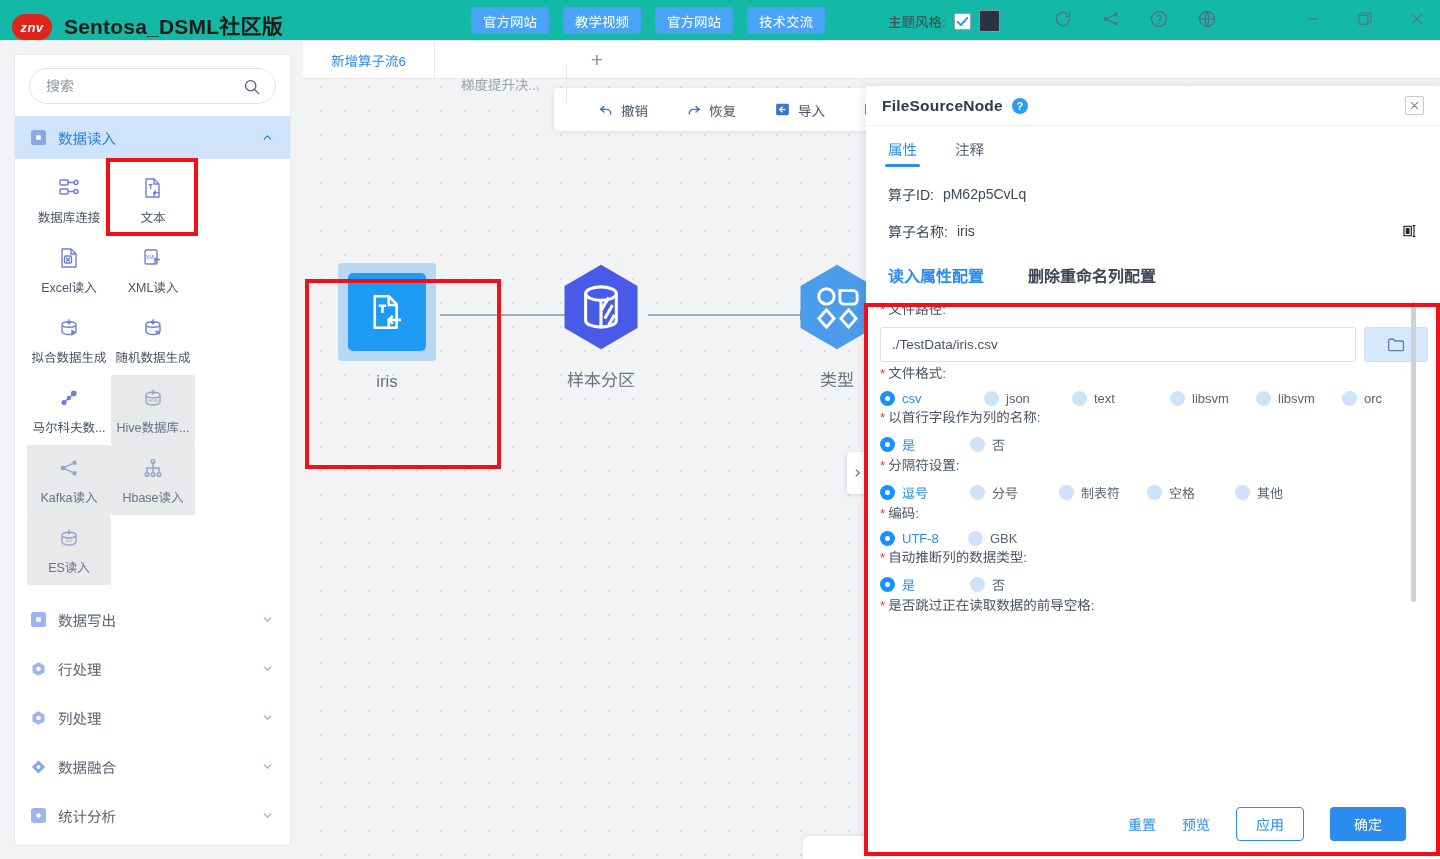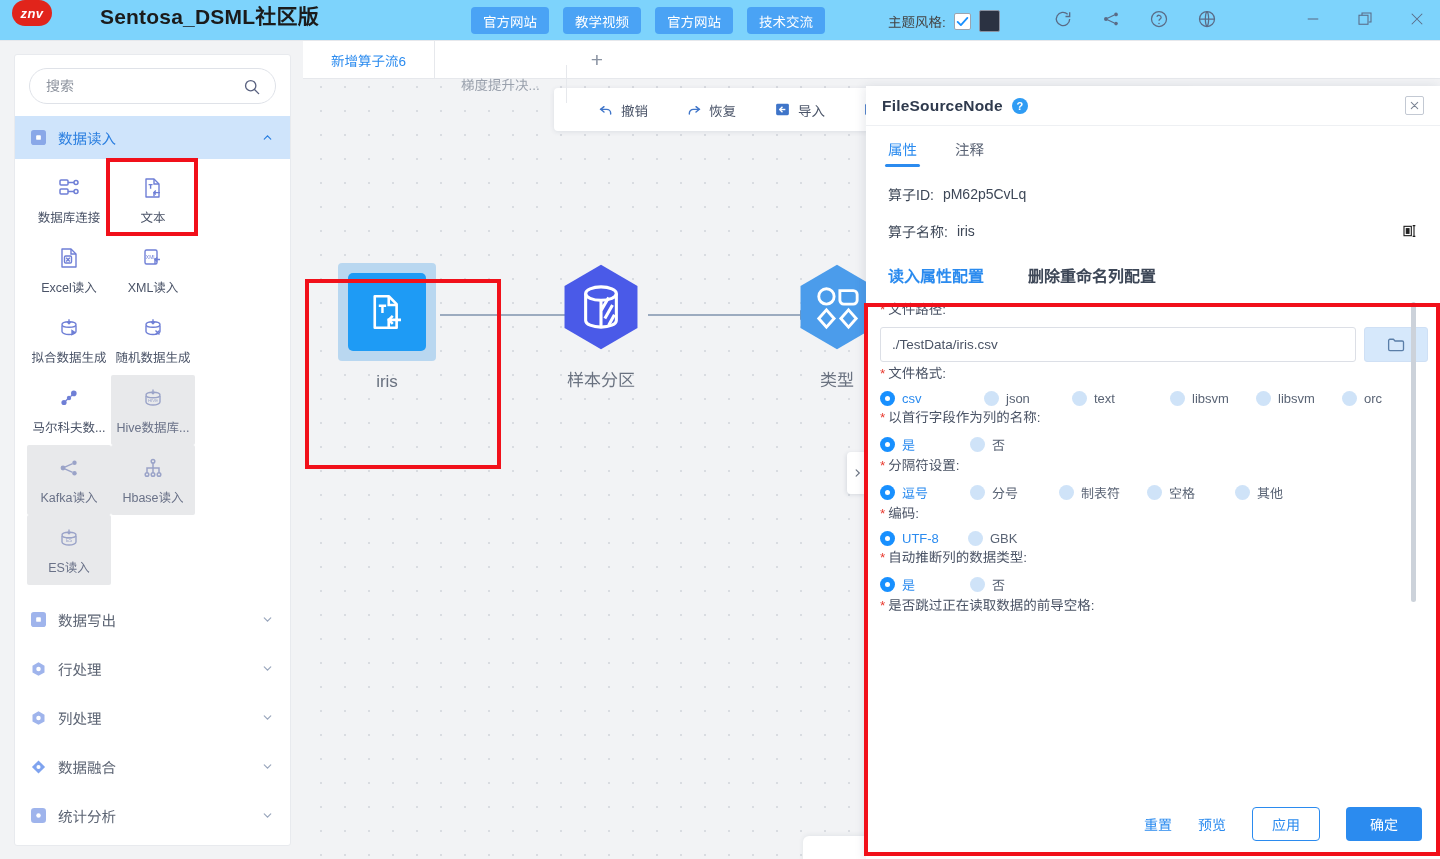--- a/index.html
+++ b/index.html
@@ -7,22 +7,22 @@
     width:1440px;height:859px;overflow:hidden;
     font-family:"Liberation Sans","DejaVu Sans",sans-serif;
     background:#f2f3f5;color:#333;
     -webkit-font-smoothing:antialiased;
   }
   .app{position:relative;width:1440px;height:859px;}
 
   
   .titlebar{
     position:absolute;left:0;top:0;width:1440px;height:41px;
-    background:#7dd3fc;border-bottom:1px solid #e6e8ec;
-    display:flex;align-items:flex-start;box-sizing:border-box;gap:36px;
+    background:#14b8a6;border-bottom:1px solid #e6e8ec;
+    display:flex;align-items:flex-end;box-sizing:border-box;
   }
   .logo{
     width:40px;height:26px;margin-left:12px;border-radius:50%/50%;
     background:#e1241b;color:#fff;display:flex;align-items:center;justify-content:center;
     font-size:13px;font-weight:bold;font-style:italic;letter-spacing:.5px;
     border-radius:20px;
   }
   .app-title{margin-left:12px;font-size:21px;color:#1b1b1b;font-weight:600;letter-spacing:.2px;}
 
   .topbtns{position:absolute;left:471px;top:7px;display:flex;gap:14px;}
@@ -187,21 +187,21 @@
     width:15px;height:15px;border-radius:50%;background:#cfe3f8;display:flex;align-items:center;justify-content:center;
     box-sizing:border-box;flex:none;
   }
   .radio.sel .rdot{background:#1890ff;}
   .radio.sel .rdot:after{content:"";width:5px;height:5px;border-radius:50%;background:#fff;}
   .rlabel{font-size:13px;color:#5a6475;}
   .radio.sel .rlabel{color:#2b8bef;}
 
   .panel-footer{
     position:absolute;left:0;bottom:0;width:574px;height:70px;display:flex;align-items:center;
-    justify-content:flex-end;gap:26px;padding-right:18px;box-sizing:border-box;background:#fff;
+    justify-content:flex-end;gap:26px;padding-right:34px;box-sizing:border-box;background:#fff;
   }
   .linkbtn{font-size:14px;color:#2b8bef;cursor:pointer;}
   .obtn{
     width:68px;height:34px;border:1px solid #2b8bef;border-radius:4px;color:#2b8bef;font-size:14px;
     display:flex;align-items:center;justify-content:center;cursor:pointer;background:#fff;box-sizing:border-box;
   }
   .pbtn{
     width:76px;height:34px;background:#2b8bef;border-radius:4px;color:#fff;font-size:14px;
     display:flex;align-items:center;justify-content:center;cursor:pointer;border:none;box-sizing:border-box;
   }

